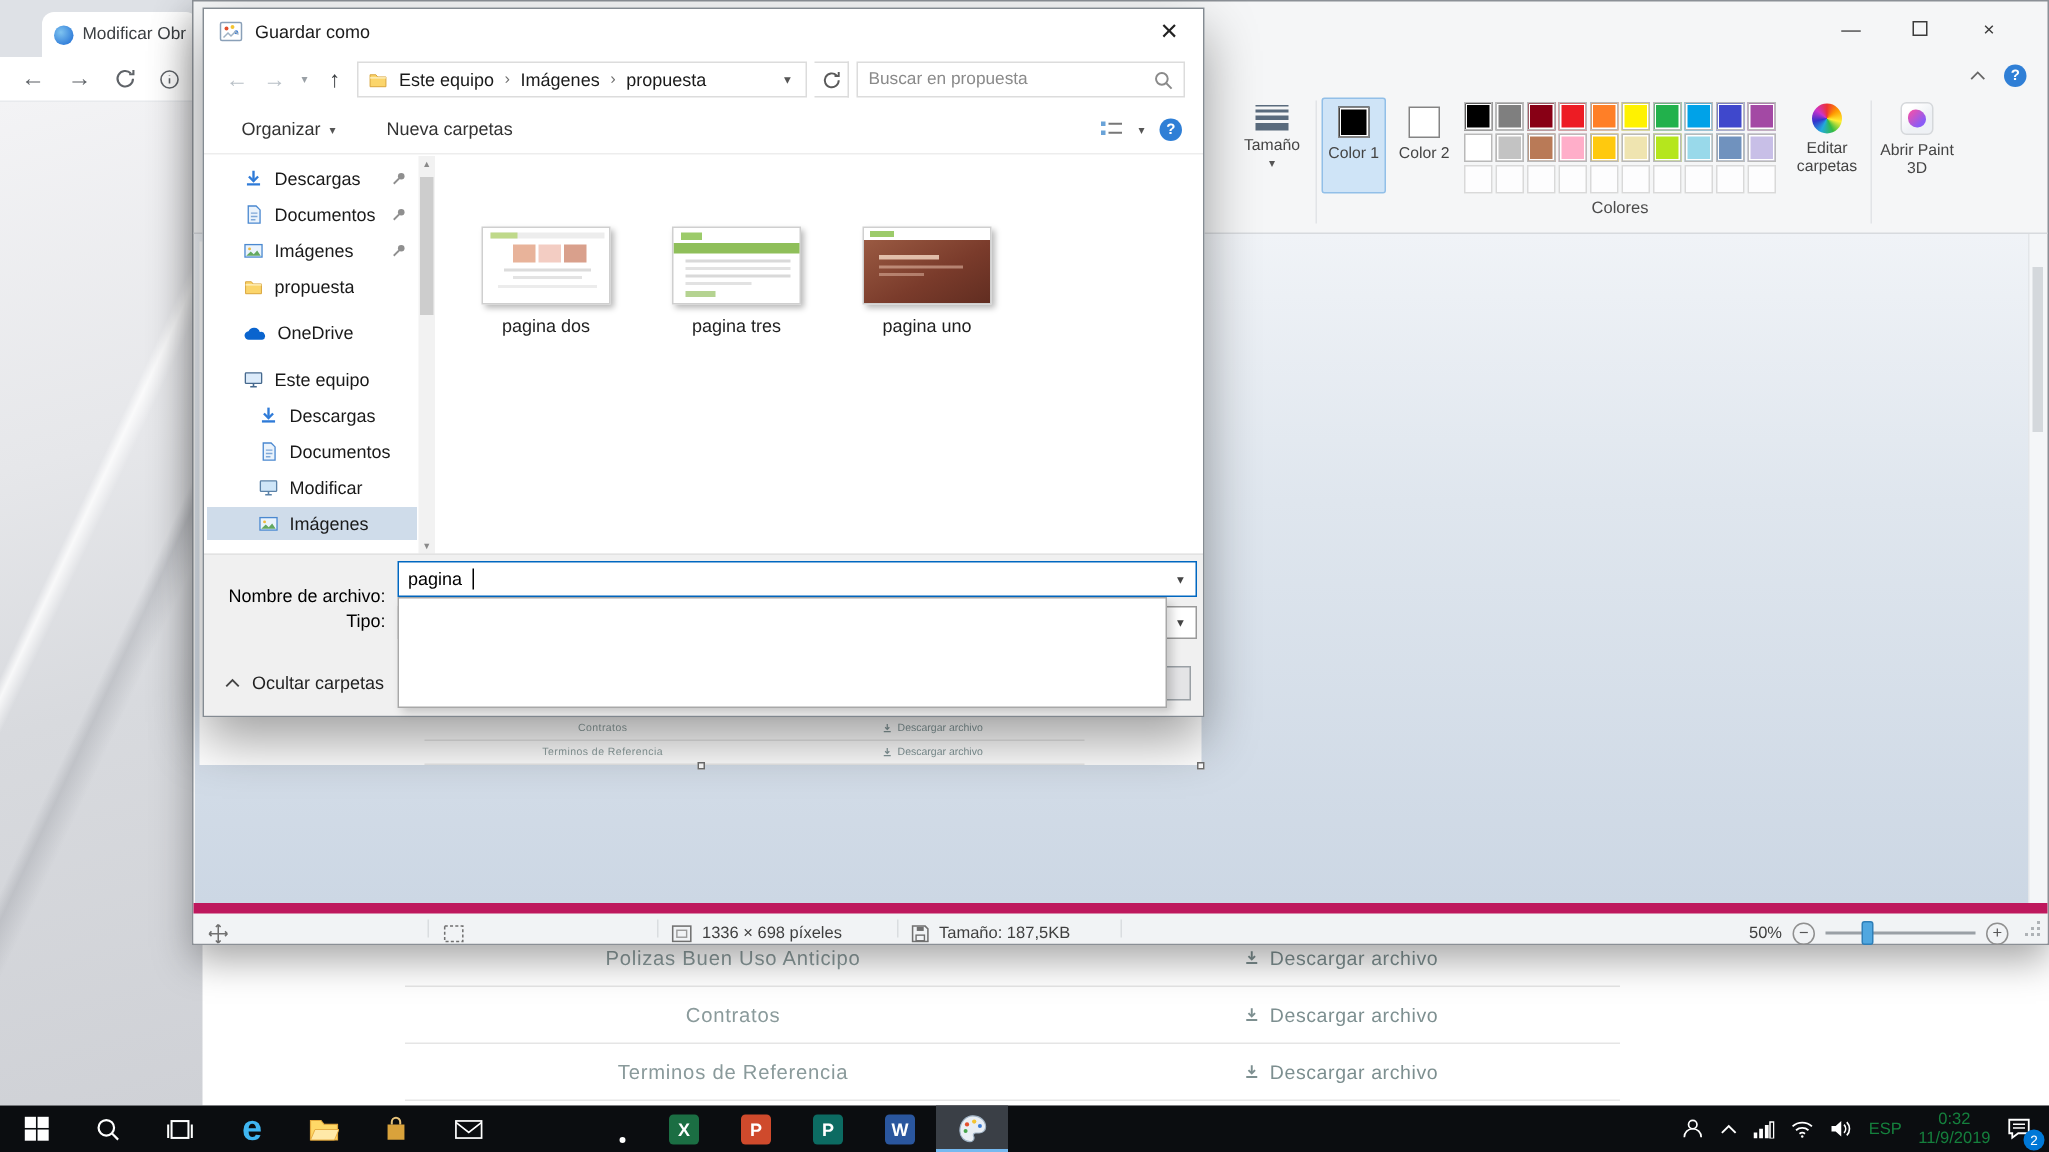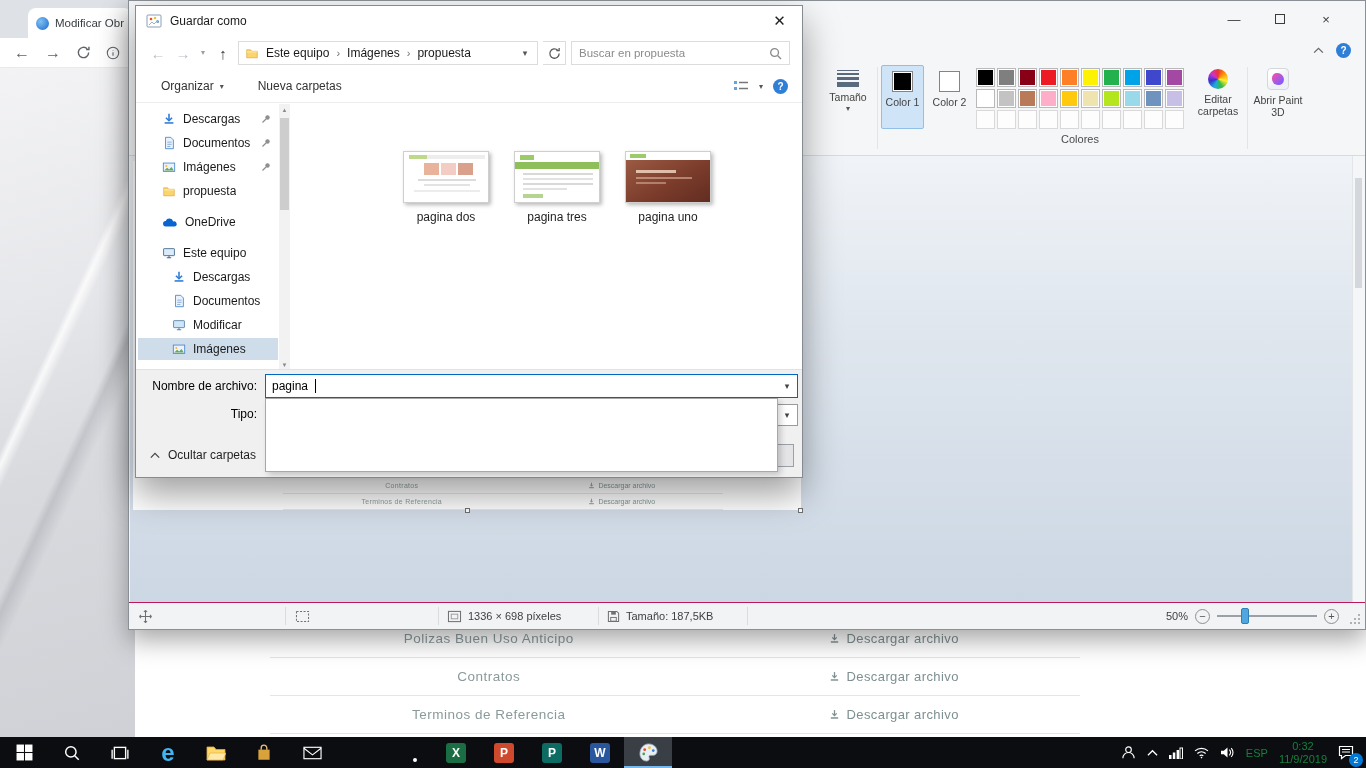--- a/index.html
+++ b/index.html
@@ -55,21 +55,21 @@
   .p3d-icon::after { content:""; position:absolute; inset:4px; border-radius:45% 60% 50% 55%; background:linear-gradient(135deg,#ff4fa0,#8a5cf6 75%); }
   .pt-canvas-area { position:absolute; left:1px; top:155px; right:1px; bottom:27px; background:linear-gradient(180deg,#f0f3f7,#dfe6ee 40%,#ccd7e4); overflow:hidden; }
   .pt-canvas { position:absolute; left:3px; top:5px; width:668px; height:349px; background:#fff; }
   .canvas-table { position:absolute; left:150px; top:317px; width:440px; }
   .crow { height:16px; display:flex; align-items:center; border-bottom:1px solid #e8e8e8; }
   .crow .c1 { width:54%; text-align:center; font-size:7px; letter-spacing:.3px; color:#8fa0a0; }
   .crow .c2 { width:46%; display:flex; align-items:center; justify-content:center; gap:3px; font-size:7px; color:#84989a; }
   .handle { position:absolute; width:5px; height:5px; background:#fff; border:1px solid #707070; }
   .vscroll { position:absolute; right:0; top:0; bottom:0; width:12px; background:#f4f6f8; border-left:1px solid #e3e6e9; }
   .vscroll::after { content:""; position:absolute; left:2px; right:2px; top:22px; height:110px; background:#d4d8dc; }
-  .pt-status { position:absolute; left:0; right:0; bottom:0; height:27px; background:#f1f3f5; border-top:1px solid #be185d; font-size:11px; color:#3f3f3f; }
+  .pt-status { position:absolute; left:0; right:0; bottom:0; height:27px; background:#f1f3f5; border-top:7px solid #be185d; font-size:11px; color:#3f3f3f; }
   .st-div { position:absolute; top:4px; bottom:4px; width:1px; background:#dadde0; }
   .st-item { position:absolute; top:0; height:26px; display:flex; align-items:center; gap:6px; }
   .st-zoom { position:absolute; right:26px; top:0; height:26px; display:flex; align-items:center; gap:7px;justify-content:space-between; }
   .zbtn { width:15px; height:15px; border:1px solid #8f8f8f; border-radius:50%; color:#555; display:flex; align-items:center; justify-content:center; font-size:11px; line-height:1; }
   .ztrack { width:100px; height:2px; background:#9aa0a6; position:relative; }
   .zthumb { position:absolute; left:24px; top:-7px; width:8px; height:16px; background:#50a7e0; border:1px solid #2f7fb8; border-radius:2px; }
   .grip { position:absolute; right:3px; bottom:3px; }
 
   
   #dialog { position:absolute; left:135px; top:5px; width:668px; height:473px; background:#fff; border:1px solid #848b92; box-shadow:0 16px 34px rgba(0,0,0,.38); font-size:12px; color:#1a1a1a; z-index:10; }
@@ -93,21 +93,21 @@
   .dg-side { position:absolute; left:2px; top:98px; width:140px; height:267px; overflow:hidden; padding-top:4px; }
   .tree-item { height:22px; display:flex; align-items:center; gap:7px; padding-left:24px; margin-bottom:2px; position:relative; }
   .tree-item.indent { padding-left:34px; }
   .tree-item.gap { margin-top:9px; }
   .tree-item.selected { background:#cfdcea; }
   .ti-label { white-space:nowrap; overflow:hidden; }
   .ti-pin { margin-left:auto; margin-right:7px; }
   .dg-scroll { position:absolute; left:143px; top:98px; width:11px; height:267px; background:#f2f2f2; }
   .dsc-arr { position:absolute; left:0; width:11px; height:12px; text-align:center; font-size:6px; color:#8a8a8a; line-height:12px; }
   .dsc-thumb { position:absolute; left:1px; right:1px; top:14px; height:92px; background:#cdcdcd; }
-  .dg-files { position:absolute; left:156px; right:6px; top:98px; height:267px; padding:47px 0 0 26px; display:flex; gap:19px; align-items:flex-start;justify-content:center; }
+  .dg-files { position:absolute; left:156px; right:6px; top:98px; height:267px; padding:47px 0 0 26px; display:flex; gap:35px; align-items:flex-start; }
   .file-item { width:92px; text-align:center; }
   .thumb { width:86px; height:52px; margin:0 auto 7px; background:#fff; border:1px solid #cfcfcf; box-shadow:2px 2px 4px rgba(0,0,0,.28); position:relative; overflow:hidden; }
   .thumb i { position:absolute; display:block; }
   .fname { font-size:12px; color:#1f1f1f; }
   .dg-bottom { position:absolute; left:0; right:0; bottom:0; height:108px; background:#f0f0f0; border-top:1px solid #e2e2e2; }
   .lbl { position:absolute; width:121px; text-align:right; color:#000; }
   .filename-combo { position:absolute; left:129px; top:4px; width:533px; height:24px; border:1px solid #0067c0; background:#fff; display:flex; align-items:center; z-index:3; }
   .filename-combo input { flex:1; border:none; outline:none; padding:0 6px; font-size:12px; font-family:inherit; min-width:0; }
   .combo-caret { width:20px; text-align:center; font-size:9px; color:#444; }
   .icaret { position:absolute; left:49px; top:4px; width:1px; height:14px; background:#000; }
@@ -574,21 +574,21 @@
           <i style="top:8px;left:0;width:86px;height:44px;background:linear-gradient(150deg,#9a5a42,#7a3b2b 55%,#5f2c20)"></i>
           <i style="top:18px;left:10px;width:40px;height:3px;background:rgba(255,230,210,.75)"></i>
           <i style="top:25px;left:10px;width:56px;height:2px;background:rgba(255,220,200,.45)"></i>
           <i style="top:30px;left:10px;width:30px;height:2px;background:rgba(255,220,200,.4)"></i>
         </div>
         <div class="fname">pagina uno</div>
       </div>
     </div>
 
   <div class="dg-bottom">
-    <span class="lbl" style="top:9px">Nombre de archivo:</span>
+    <span class="lbl" style="top:20px">Nombre de archivo:</span>
     <div class="filename-combo">
       <input value="pagina" style="">
       <span class="icaret"></span>
       <span class="combo-caret">▾</span>
     </div>
     <span class="lbl" style="top:37px">Tipo:</span>
     <div class="type-combo">
       <span class="combo-caret">▾</span>
     </div>
     <div class="cancel-btn"></div>

